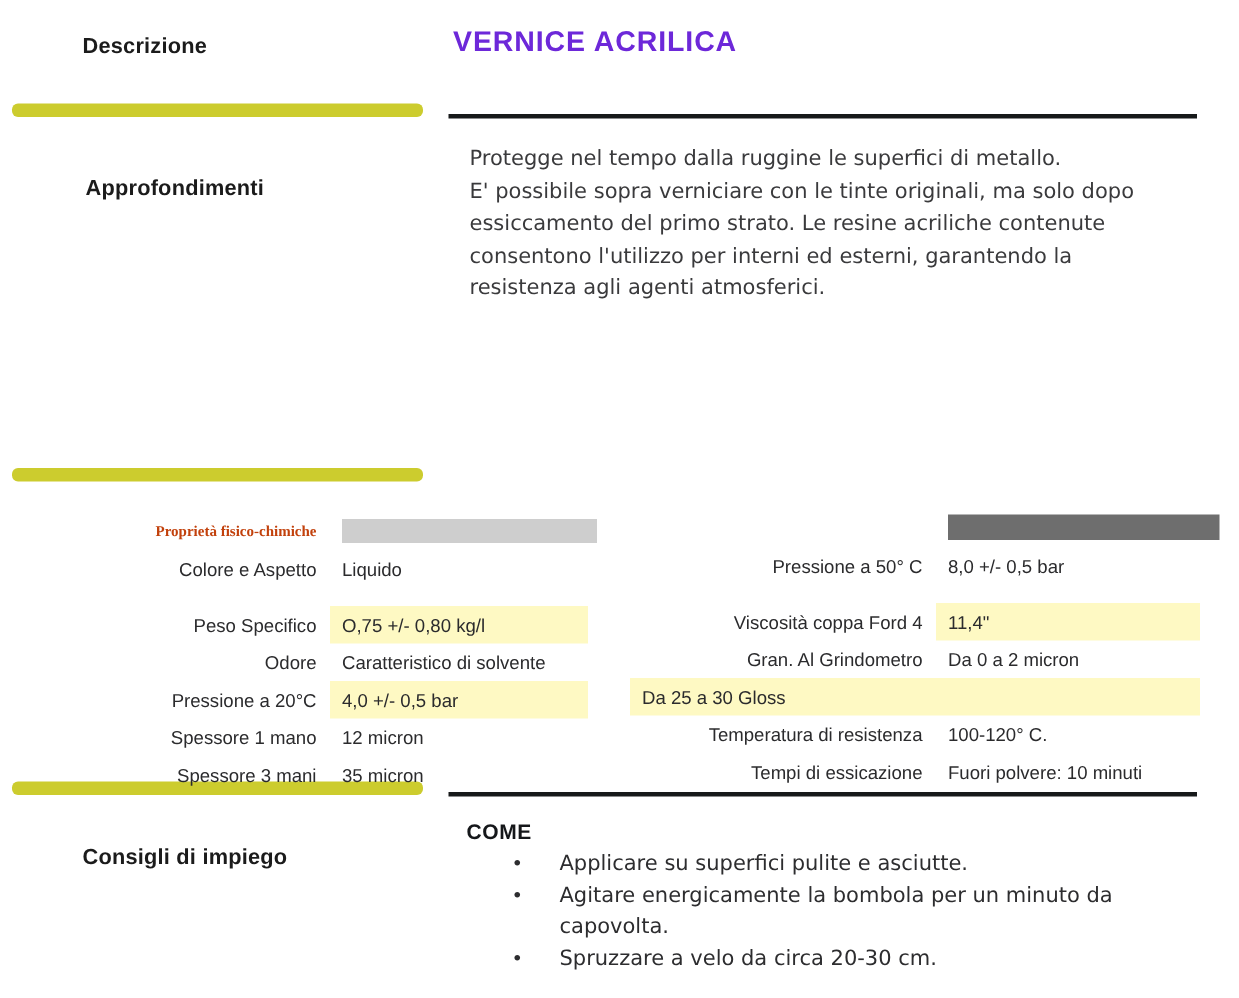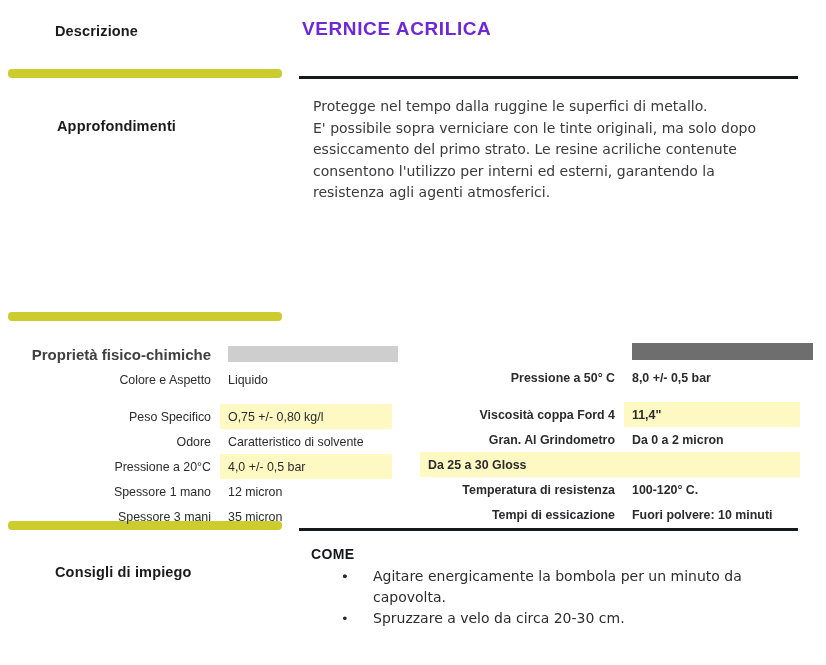--- a/index.html
+++ b/index.html
@@ -84,42 +84,43 @@
     white-space: pre-line;
   }
 
   
   .prop-table {
     position: absolute;
     font-size: 12.4px;
     color: #2b2b2d;
   }
   #prop-table-left  { left: 0px;   top: 342px; width: 392px; }
-  #prop-table-right { left: 420px; top: 340px; width: 380px; font-weight: bold; }
+  #prop-table-right { left: 420px; top: 340px; width: 380px; }
 
   .prop-row {
     display: flex;
     align-items: center;
     height: 25px;
   }
   .prop-row.header-row { height: 25px; }
 
   .prop-label {
     text-align: right;
     padding-right: 9px;
     white-space: nowrap;
     flex: 0 0 auto;
   }
   #prop-table-left  .prop-label { width: 211px; }
   #prop-table-right .prop-label { width: 195px; }
 
   .prop-label.title {
     font-weight: bold;
-    font-size: 15px;
-    color: #404040;
+    font-size: 10px;
+    color: #c2410c;
+    font-family: Liberation Serif, serif;
   }
 
   .prop-value {
     flex: 1 1 auto;
     align-self: stretch;
     display: flex;
     align-items: center;
     padding-left: 8px;
     white-space: nowrap;
   }
@@ -283,20 +284,21 @@
     </div>
   </div>
 
   <div class="black-rule" id="rule-come"></div>
 
   <div id="come-heading">COME</div>
 
   <ul id="come-list">
     <li>
       <span class="bullet">•</span>
+      <span>Applicare su superfici pulite e asciutte.</span>
     </li>
     <li>
       <span class="bullet">•</span>
       <span>Agitare energicamente la bombola per un minuto da capovolta.</span>
     </li>
     <li>
       <span class="bullet">•</span>
       <span>Spruzzare a velo da circa 20-30 cm.</span>
     </li>
   </ul>

